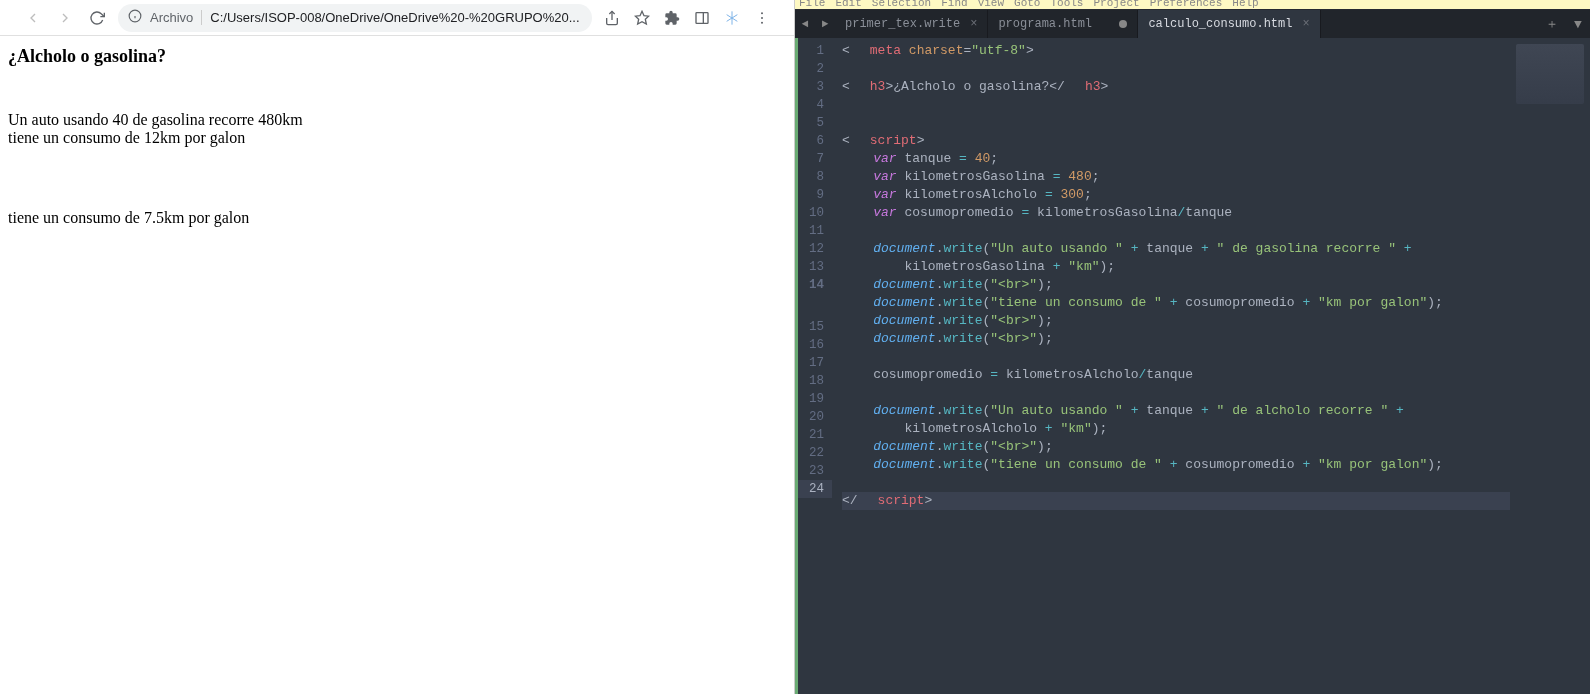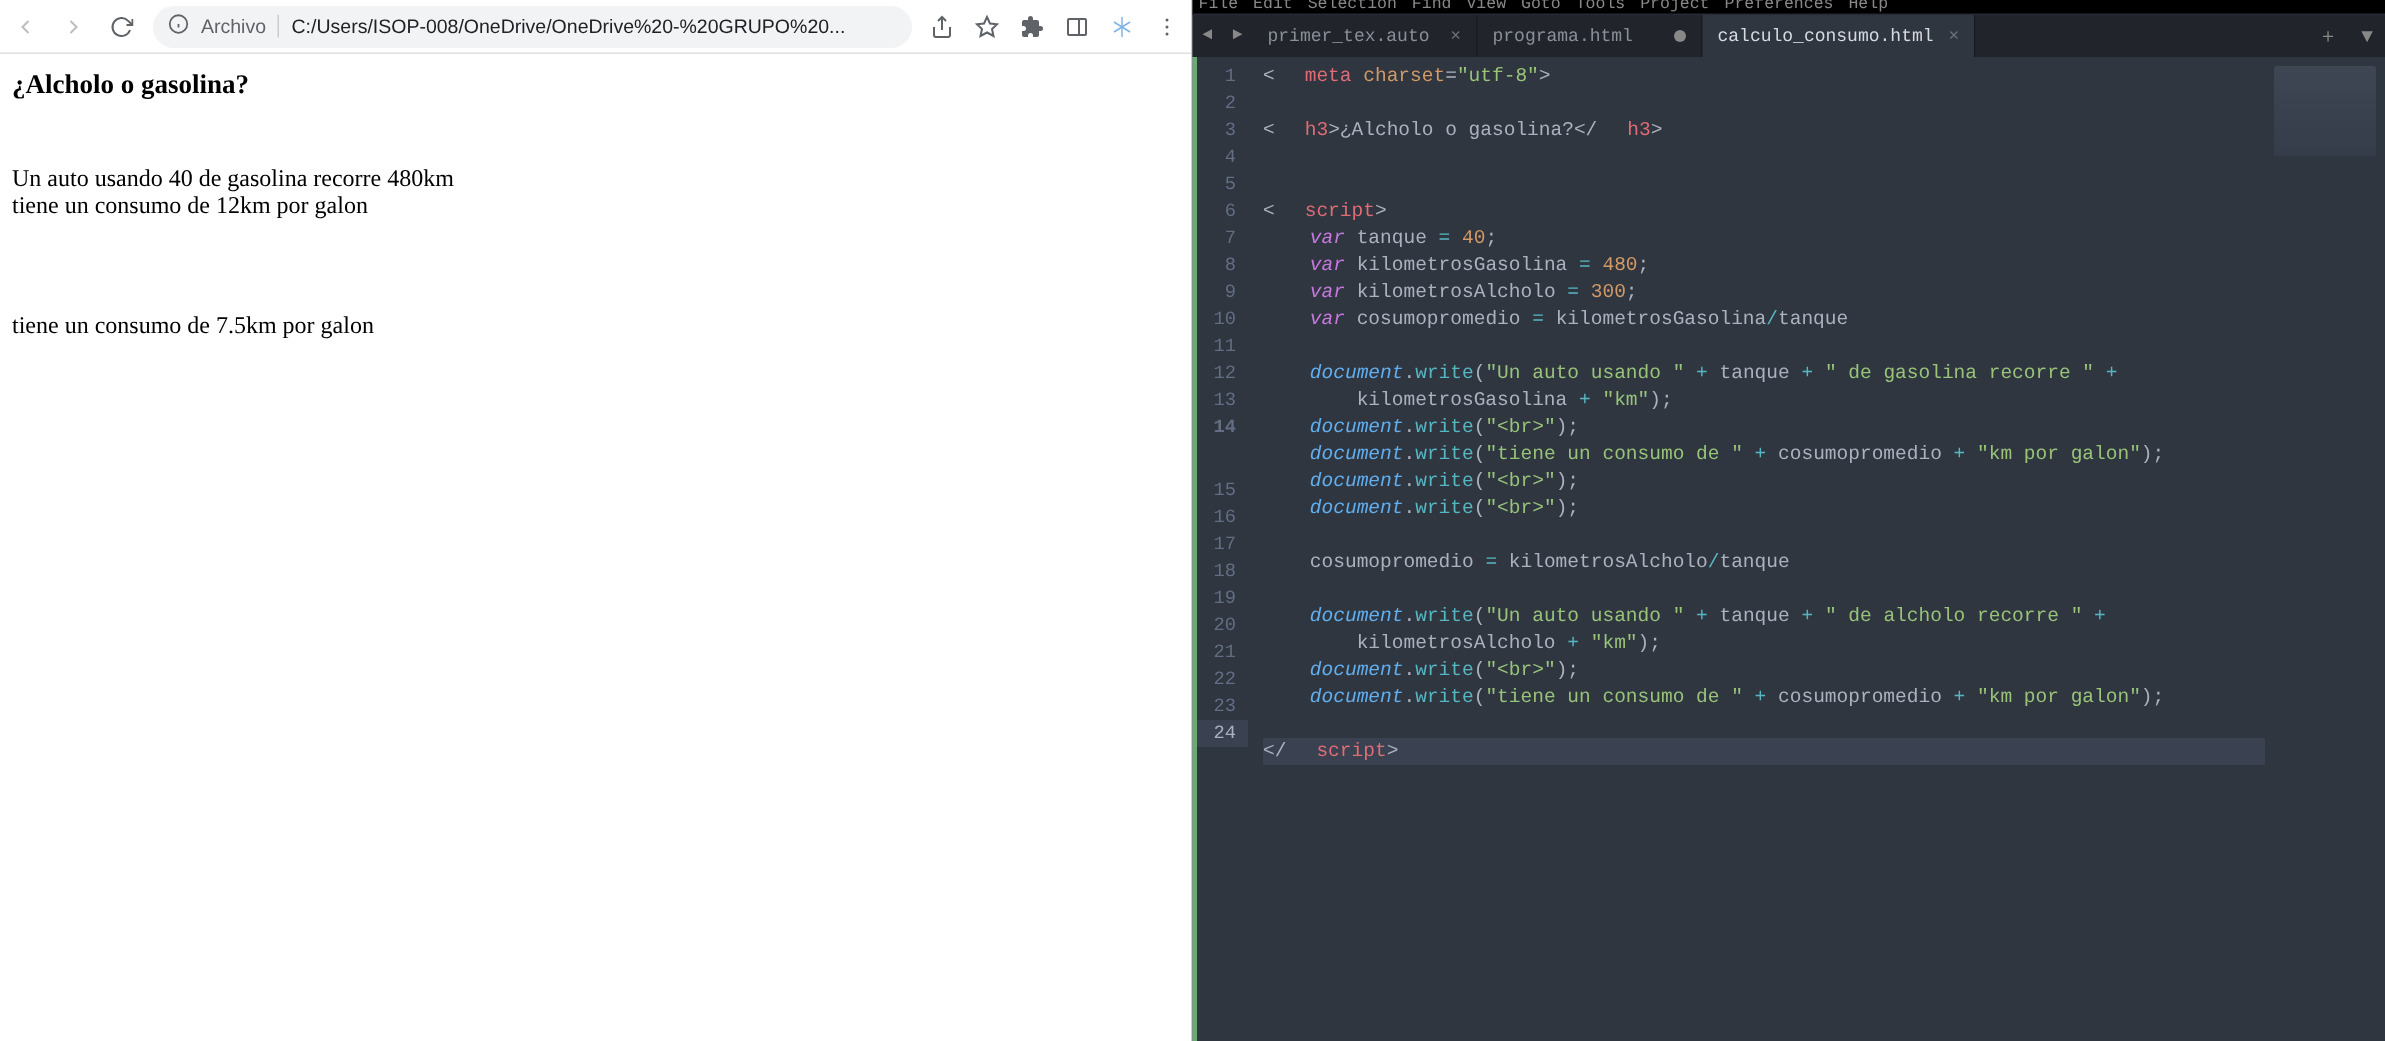--- a/index.html
+++ b/index.html
@@ -1,34 +1,34 @@
 <!DOCTYPE html>
 <html><head>
 <meta charset="utf-8">
 <style>
 * { margin: 0; padding: 0; box-sizing: border-box; }
 body { font-family: Arial, sans-serif; width: 1590px; height: 694px; display: flex; overflow: hidden; }
 
 
 .browser { width: 795px; height: 100%; background: #fff; display: flex; flex-direction: column; border-right: 1px solid #ccc; }
-.browser-toolbar { height: 36px; display: flex; align-items: center; padding: 0 6px; gap: 10px; border-bottom: 1px solid #e0e0e0; }
+.browser-toolbar { height: 36px; display: flex; align-items: center; padding: 0 22px; gap: 10px; border-bottom: 1px solid #e0e0e0; }
 .nav-btn { width: 22px; height: 22px; display: flex; align-items: center; justify-content: center; color: #5f6368; cursor: pointer; border-radius: 50%; }
 .nav-btn.disabled { color: #bdbdbd; }
 .addr-wrap { flex: 1; display: flex; align-items: center; background: #f1f3f4; border-radius: 14px; height: 28px; padding: 0 10px; gap: 8px; color: #5f6368; font-size: 13px; }
 .addr-label { padding-right: 8px; border-right: 1px solid #ccc; }
 .addr-url { flex: 1; white-space: nowrap; overflow: hidden; text-overflow: ellipsis; color: #202124; }
 .tb-icon { width: 20px; height: 20px; display: flex; align-items: center; justify-content: center; color: #5f6368; cursor: pointer; }
 .tb-icon.blue { color: #7fb4e8; }
 .browser-content { padding: 10px 8px; font-family: "Times New Roman", serif; font-size: 16px; color: #000; }
 .browser-content h3 { font-size: 18px; font-weight: bold; margin-bottom: 14px; }
 .para { margin-bottom: 14px; margin-top: 44px; }
 
 
 .editor { width: 795px; height: 100%; background: #2f3640; display: flex; flex-direction: column; font-family: Consolas, "Courier New", monospace; font-size: 13px; color: #c5c8c6; }
-.menu-bar { height: 10px; background: #000000; border-bottom: 1px solid #272b33; color: #888; font-size: 11px; display:flex; align-items:flex-end; padding:0 4px; gap:10px; overflow:hidden;}
+.menu-bar { height: 10px; background: #fef9c3; border-bottom: 1px solid #272b33; color: #888; font-size: 11px; display:flex; align-items:flex-end; padding:0 4px; gap:10px; overflow:hidden;}
 .tabs-row { height: 28px; background: #21252b; display: flex; align-items: stretch; }
 .tab-nav { width: 20px; display: flex; align-items: center; justify-content: center; color: #888; cursor: pointer; font-size: 11px; }
 .tab { display: flex; align-items: center; padding: 0 10px; gap: 10px; color: #8a8f98; font-size: 12px; border-right: 1px solid #181a1f; cursor: pointer; min-width: 150px; }
 .tab .close { color: #6b6f77; font-size: 12px; margin-left: auto; }
 .tab .dirty { width:8px; height:8px; border-radius:50%; background:#888; margin-left:auto; }
 .tab.active { background: #2f3640; color: #d7dae0; }
 .tab-spacer { flex: 1; }
 .tab-add { width: 28px; display: flex; align-items: center; justify-content: center; color: #888; cursor: pointer; }
 .tab-menu { width: 24px; display: flex; align-items: center; justify-content: center; color: #888; cursor: pointer; }
 
@@ -146,21 +146,21 @@
     <span>Goto</span>
     <span>Tools</span>
     <span>Project</span>
     <span>Preferences</span>
     <span>Help</span>
   </div>
   <div class="tabs-row">
     <div class="tab-nav">◄</div>
     <div class="tab-nav">►</div>
     <div class="tab">
-      <span>primer_tex.auto</span>
+      <span>primer_tex.write</span>
       <span class="close">×</span>
     </div>
     <div class="tab">
       <span>programa.html</span>
       <span class="dirty"></span>
     </div>
     <div class="tab active">
       <span>calculo_consumo.html</span>
       <span class="close">×</span>
     </div>

